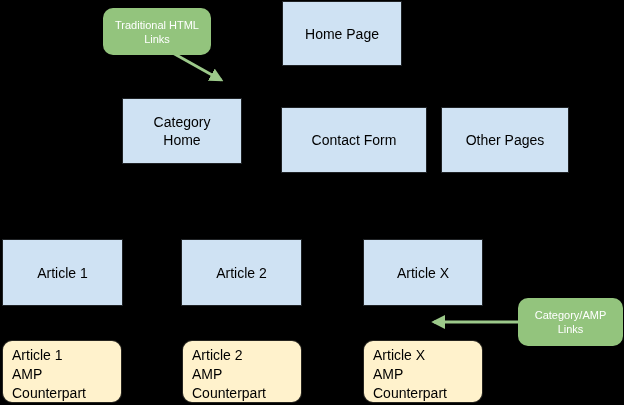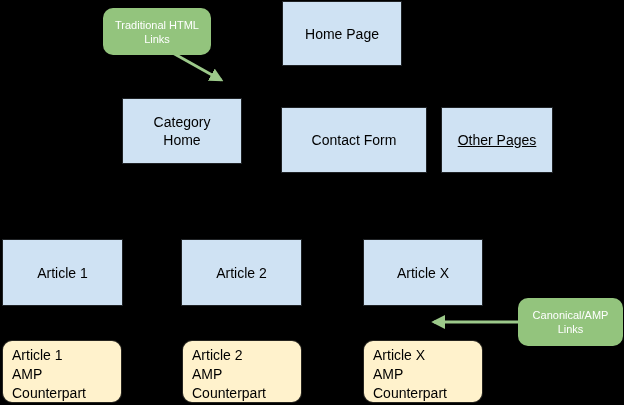--- a/index.html
+++ b/index.html
@@ -21,21 +21,21 @@
   }
   .callout{
     position:absolute;background:var(--callout-green,#93c47d);
     border-radius:10px;display:flex;flex-direction:column;align-items:center;justify-content:center;
     color:var(--text-light,#fff);font-size:11px;line-height:14px;text-align:center;
   }
   
   #home      {left:282px;top:1px;  width:120px;height:65px;}
   #category  {left:122px;top:98px;width:120px;height:66px;}
   #contact   {left:281px;top:107px;width:146px;height:66px;}
-  #other     {left:441px;top:107px;width:112px;height:66px;text-decoration:underline;}
+  #other     {left:441px;top:107px;width:128px;height:66px;}
   #article1  {left:2px;  top:239px;width:121px;height:67px;}
   #article2  {left:181px;top:239px;width:121px;height:67px;}
   #articlex  {left:363px;top:239px;width:120px;height:67px;}
   #amp1      {left:2px;  top:340px;width:120px;height:63px;}
   #amp2      {left:182px;top:340px;width:120px;height:63px;}
   #ampx      {left:363px;top:340px;width:120px;height:63px;}
   #callout-traditional {left:103px;top:8px;  width:108px;height:47px;}
   #callout-canonical   {left:518px;top:298px;width:105px;height:48px;}
   #arrow-layer{position:absolute;left:0;top:0;width:624px;height:405px;pointer-events:none;}
   #arrow-layer line{stroke:var(--arrow-green,#9cc98a);stroke-width:3;}
@@ -54,21 +54,21 @@
     </defs>
     <line x1="171" y1="52" x2="221" y2="80" marker-end="url(#ah)"></line>
     <line x1="518" y1="322" x2="434" y2="322" marker-end="url(#ah)"></line>
   </svg>
 
   <div class="callout" id="callout-traditional">
     <span>Traditional HTML</span>
     <span>Links</span>
   </div>
   <div class="callout" id="callout-canonical">
-    <span>Canonical/AMP</span>
+    <span>Category/AMP</span>
     <span>Links</span>
   </div>
 
   <div class="node" id="home">
     <span>Home Page</span>
   </div>
   <div class="node" id="category">
     <span>Category</span>
     <span>Home</span>
   </div>

